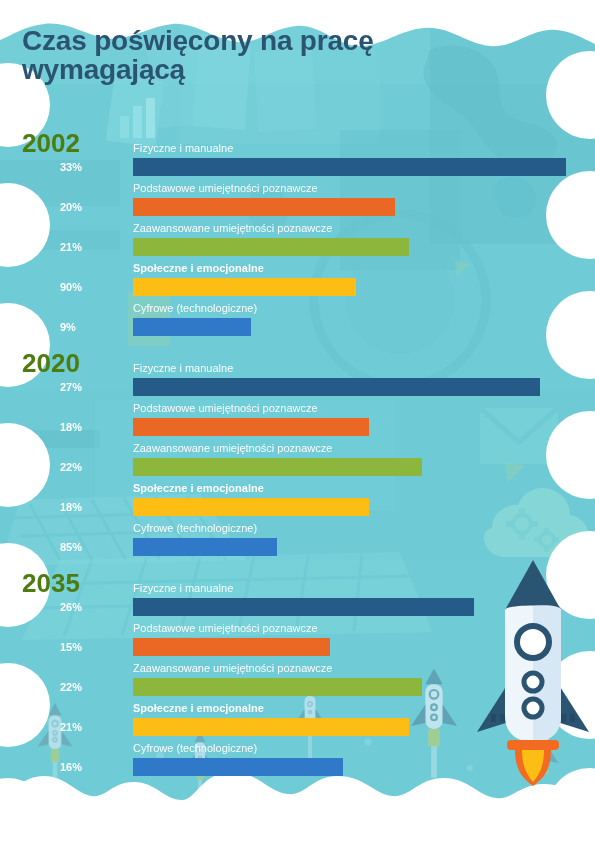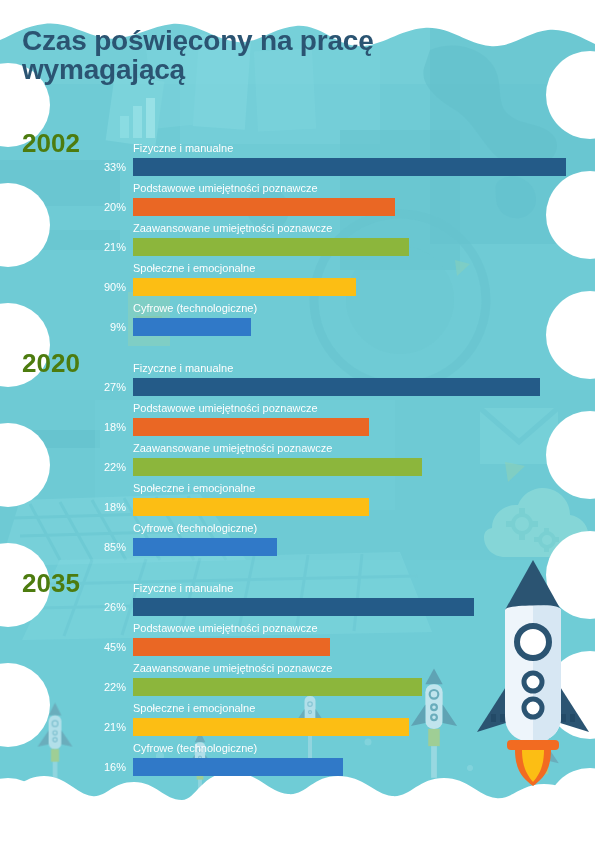--- a/index.html
+++ b/index.html
@@ -83,31 +83,30 @@
   .row-label {
     position: absolute;
     left: 133px;
     top: 0px;
     color: #ffffff;
     font-size: 11px;
     font-weight: normal;
     white-space: nowrap;
     text-shadow: 0 0 1px rgba(0,0,0,0.06);
   }
-  .row-label.bold { font-weight: normal; }
+  .row-label.bold { font-weight: bold; }
 
   .row-pct {
     position: absolute;
     left: 60px;
     width: 66px;
     top: 17px;
-    text-align: right;
     color: #ffffff;
     font-size: 11px;
-    font-weight: normal;
+    font-weight: bold;
     line-height: 16px;
   }
 
   .row-bar {
     position: absolute;
     left: 133px;
     top: 16px;
     height: 18px;
     border-radius: 0;
   }
@@ -448,21 +447,21 @@
         <div class="group" style="top: 568px;">
           <div class="group-year">2035</div>
           <div class="rows">
             <div class="row">
               <div class="row-label">Fizyczne i manualne</div>
               <div class="row-pct">26%</div>
               <div class="row-bar" style="width: 341.12px; background: rgb(36, 91, 136);"></div>
             </div>
             <div class="row">
               <div class="row-label">Podstawowe umiejętności poznawcze</div>
-              <div class="row-pct">45%</div>
+              <div class="row-pct">15%</div>
               <div class="row-bar" style="width: 196.8px; background: rgb(234, 103, 36);"></div>
             </div>
             <div class="row">
               <div class="row-label">Zaawansowane umiejętności poznawcze</div>
               <div class="row-pct">22%</div>
               <div class="row-bar" style="width: 288.64px; background: rgb(140, 182, 60);"></div>
             </div>
             <div class="row">
               <div class="row-label bold">Społeczne i emocjonalne</div>
               <div class="row-pct">21%</div>

